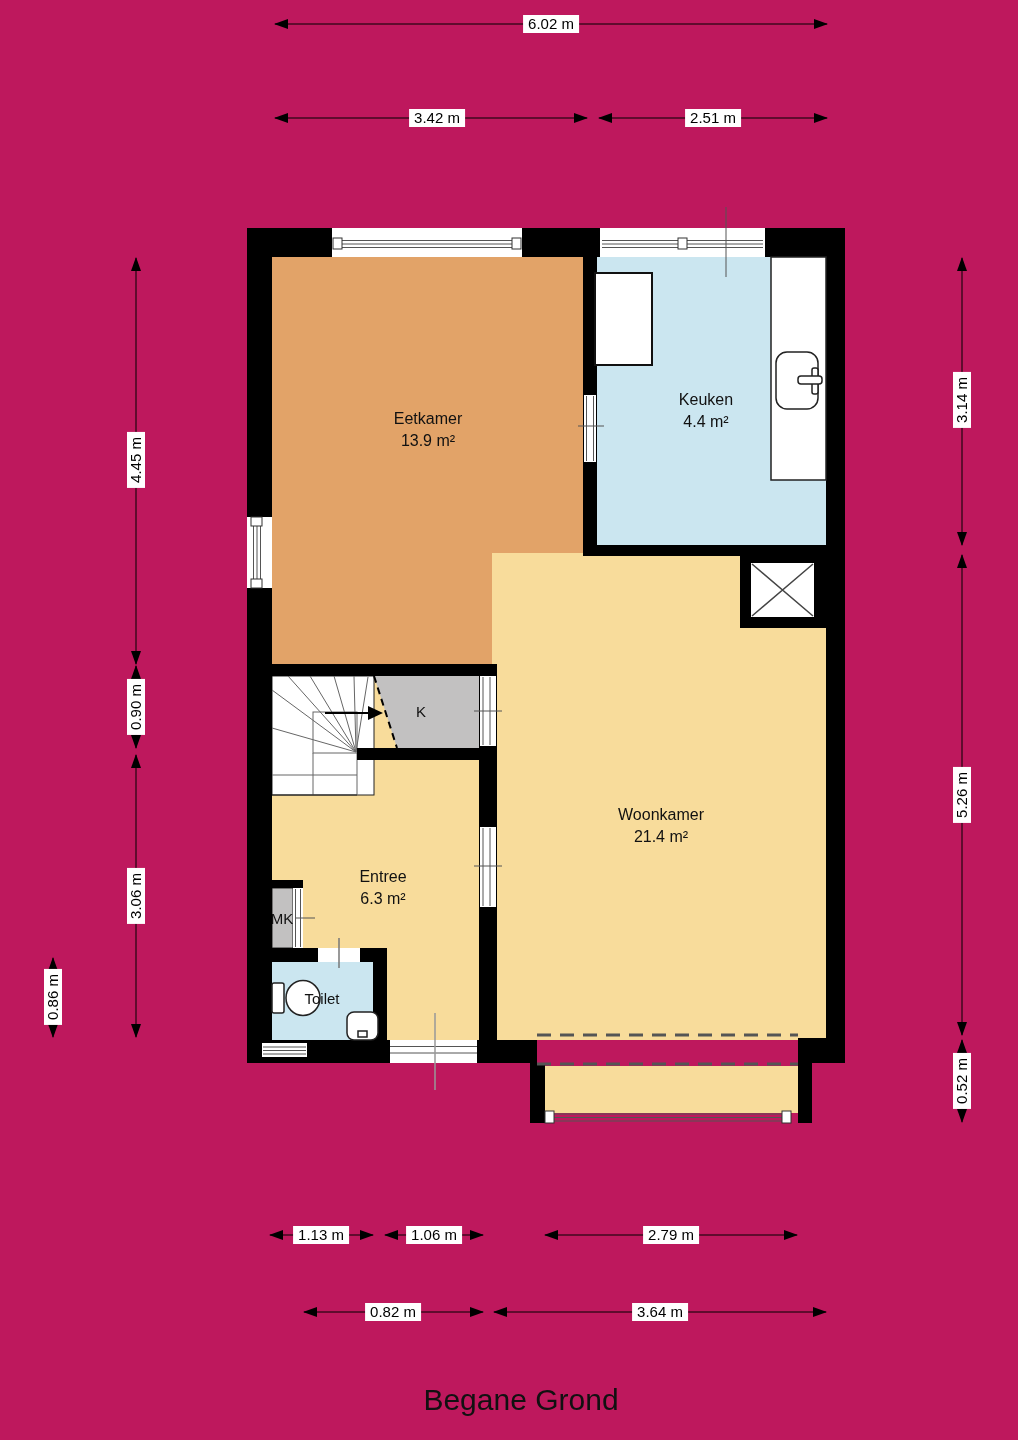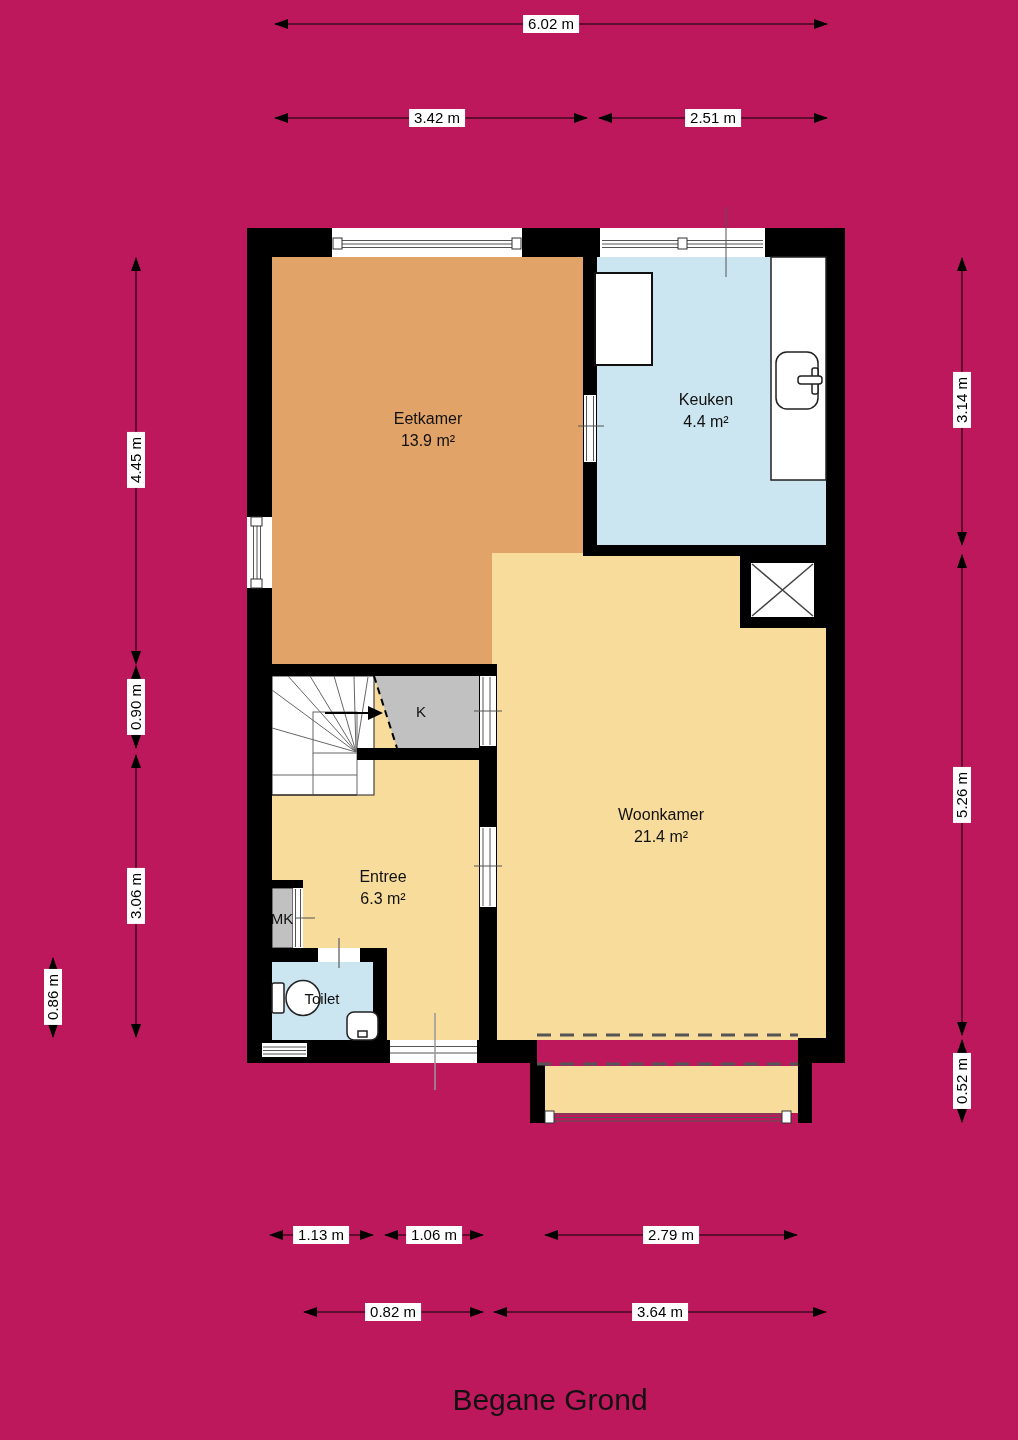--- a/index.html
+++ b/index.html
@@ -226,14 +226,14 @@
     <div>21.4 m²</div>
   </div>
   <div class="lbl room-lbl" style="left:383px;top:888px">
     <div>Entree</div>
     <div>6.3 m²</div>
   </div>
   <span class="lbl small-lbl" style="left:322px;top:998px">Toilet</span>
   <span class="lbl small-lbl" style="left:421px;top:711px">K</span>
   <span class="lbl small-lbl" style="left:282px;top:918px">MK</span>
 
-  <div id="title" style="left:550px;top:1400px">Begane Grond</div>
+  <div id="title" style="left:521px;top:1400px">Begane Grond</div>
 </div>
 
 </body></html>

